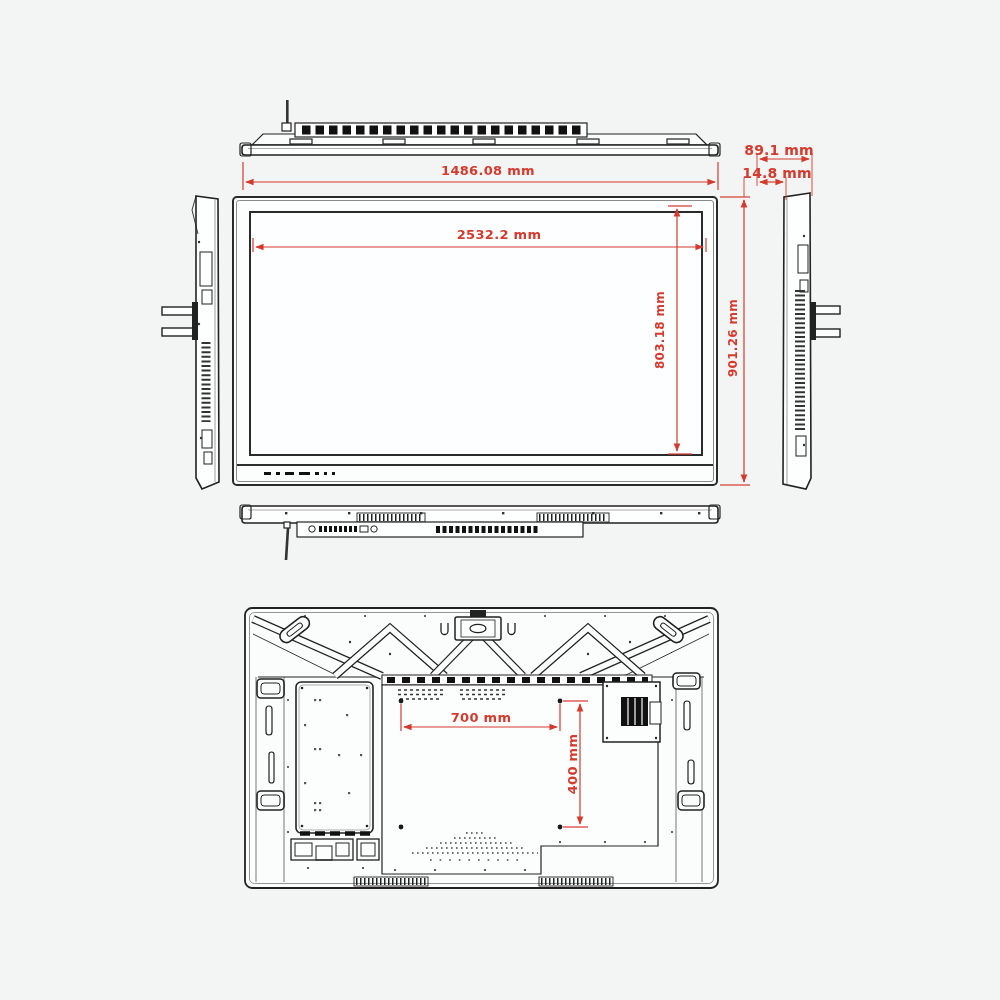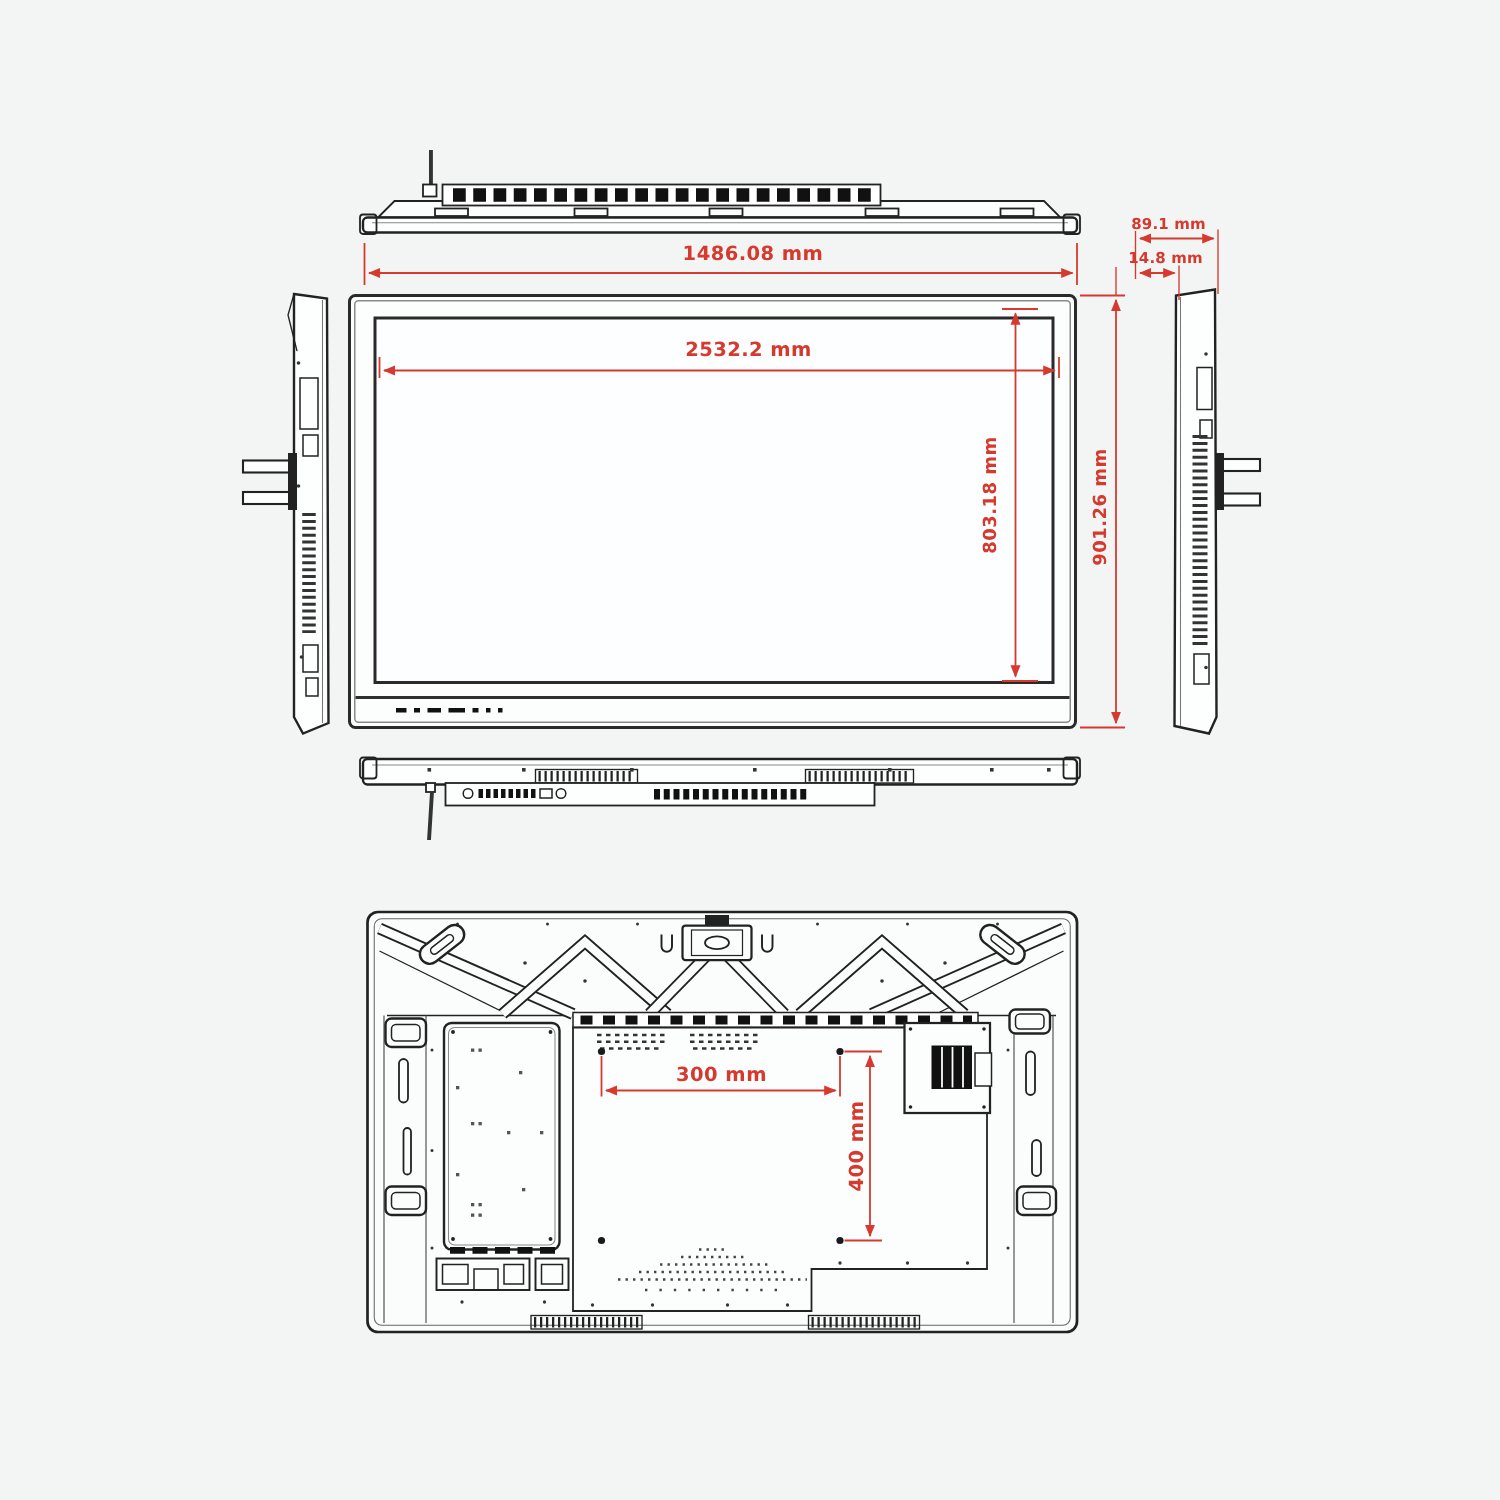--- a/index.html
+++ b/index.html
@@ -15,21 +15,21 @@
   svg{display:block;overflow:visible;}
   svg{pointer-events:none;}
   .dim{
     position:absolute;color:var(--red);
     font:bold 13px "DejaVu Sans",sans-serif;
     letter-spacing:.3px;white-space:nowrap;
     transform:translate(-50%,-50%);
     z-index:30;
   }
   .dim.v{transform:translate(-50%,-50%) rotate(-90deg);font-size:12px;}
-  .dim.small{font-size:10px;letter-spacing:.1px;}
+  .dim.small{font-size:14px;letter-spacing:.1px;}
   
   .front-outer{
     position:absolute;left:232px;top:196px;width:486px;height:290px;
     box-sizing:border-box;border:2.5px solid #2a2a2a;border-radius:5px;
     background:var(--paper);z-index:5;
   }
   .front-inner{position:absolute;inset:2px;border:1px solid #8a8a8a;border-radius:3px;}
   .front-screen{
     position:absolute;left:15px;right:13px;top:13px;bottom:28px;
     border:2px solid #2a2a2a;background:#fdfeff;box-sizing:border-box;
@@ -395,22 +395,22 @@
         <path d="M760,159 H809" marker-start="url(#ar)" marker-end="url(#ar)"></path>
       </g>
 
       <g>
         <line x1="786" y1="177" x2="786" y2="200" stroke-width="0.9"></line>
         <path d="M760,182 H783" marker-start="url(#ar)" marker-end="url(#ar)"></path>
       </g>
     </g>
   </svg>
 
-  <div class="dim" style="left:502px;top:170px">1486.08 mm</div>
+  <div class="dim" style="left:488px;top:170px">1486.08 mm</div>
   <div class="dim" style="left:499px;top:234px">2532.2 mm</div>
   <div class="dim v" style="left:660px;top:330px">803.18 mm</div>
   <div class="dim v" style="left:733px;top:338px">901.26 mm</div>
   <div class="dim small" style="left:779px;top:150px">89.1 mm</div>
   <div class="dim small" style="left:777px;top:173px">14.8 mm</div>
-  <div class="dim" style="left:481px;top:717px">300 mm</div>
+  <div class="dim" style="left:481px;top:717px">700 mm</div>
   <div class="dim v" style="left:572px;top:764px;font-size:13px">400 mm</div>
 
 </div>
 
 </body></html>

